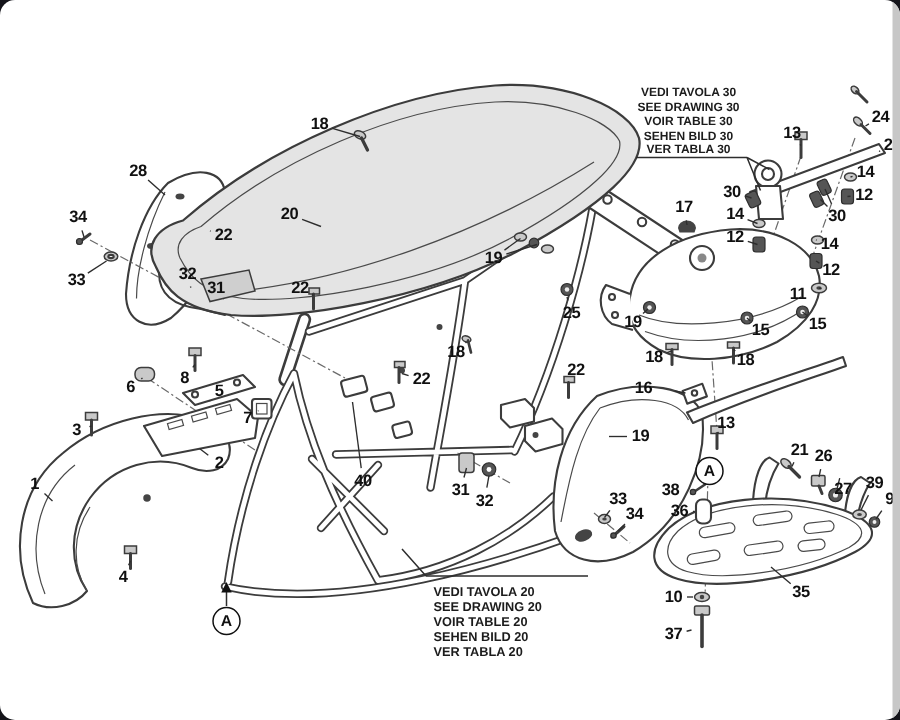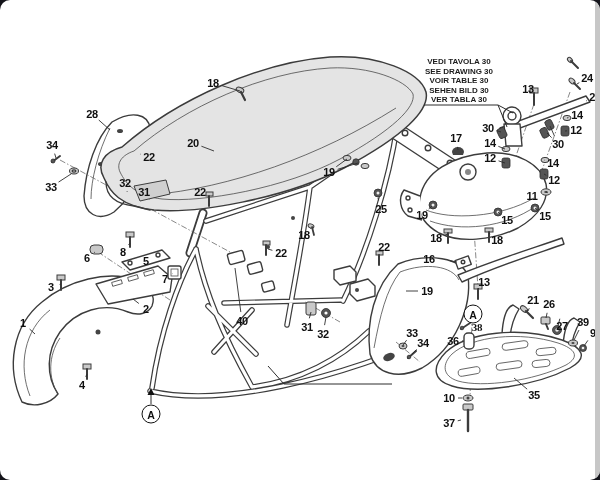--- a/index.html
+++ b/index.html
@@ -316,20 +316,27 @@
       </g>
   </svg>
 
   <div class="note" id="note-top">
       <div>VEDI TAVOLA 30</div>
       <div>SEE DRAWING 30</div>
       <div>VOIR TABLE 30</div>
       <div>SEHEN BILD 30</div>
       <div>VER TABLA 30</div>
     </div>
+  <div class="note" id="note-bottom">
+      <div>VEDI TAVOLA 20</div>
+      <div>SEE DRAWING 20</div>
+      <div>VOIR TABLE 20</div>
+      <div>SEHEN BILD 20</div>
+      <div>VER TABLA 20</div>
+    </div>
 
 
   <div id="callout-layer">
       <div class="callout" style="left: 92px; top: 114px;">28</div>
       <div class="callout" style="left: 52px; top: 145px;">34</div>
       <div class="callout" style="left: 149px; top: 157px;">22</div>
       <div class="callout" style="left: 51px; top: 187px;">33</div>
       <div class="callout" style="left: 125px; top: 183px;">32</div>
       <div class="callout" style="left: 144px; top: 192px;">31</div>
       <div class="callout" style="left: 213px; top: 83px;">18</div>
@@ -372,21 +379,21 @@
       <div class="callout" style="left: 545px; top: 216px;">15</div>
       <div class="callout" style="left: 507px; top: 220px;">15</div>
       <div class="callout" style="left: 422px; top: 215px;">19</div>
       <div class="callout" style="left: 436px; top: 238px;">18</div>
       <div class="callout" style="left: 497px; top: 240px;">18</div>
       <div class="callout" style="left: 533px; top: 300px;">21</div>
       <div class="callout" style="left: 549px; top: 304px;">26</div>
       <div class="callout" style="left: 562px; top: 310px; margin-top: 16px;">27</div>
       <div class="callout" style="left: 583px; top: 322px;">39</div>
       <div class="callout" style="left: 593px; top: 333px;">9</div>
-      <div class="callout" style="left: 477px; top: 327px; font-family: Liberation Serif, serif;">38</div>
+      <div class="callout" style="left: 447px; top: 327px;">38</div>
       <div class="callout" style="left: 453px; top: 341px;">36</div>
       <div class="callout" style="left: 534px; top: 395px;">35</div>
       <div class="callout" style="left: 449px; top: 398px;">10</div>
       <div class="callout" style="left: 449px; top: 423px;">37</div>
       <div class="marker" style="left: 473px; top: 314px;">A</div>
       <div class="marker" style="left: 151px; top: 414px;">A</div>
     </div>
   <div class="right-strip"></div>
 </div>
 

